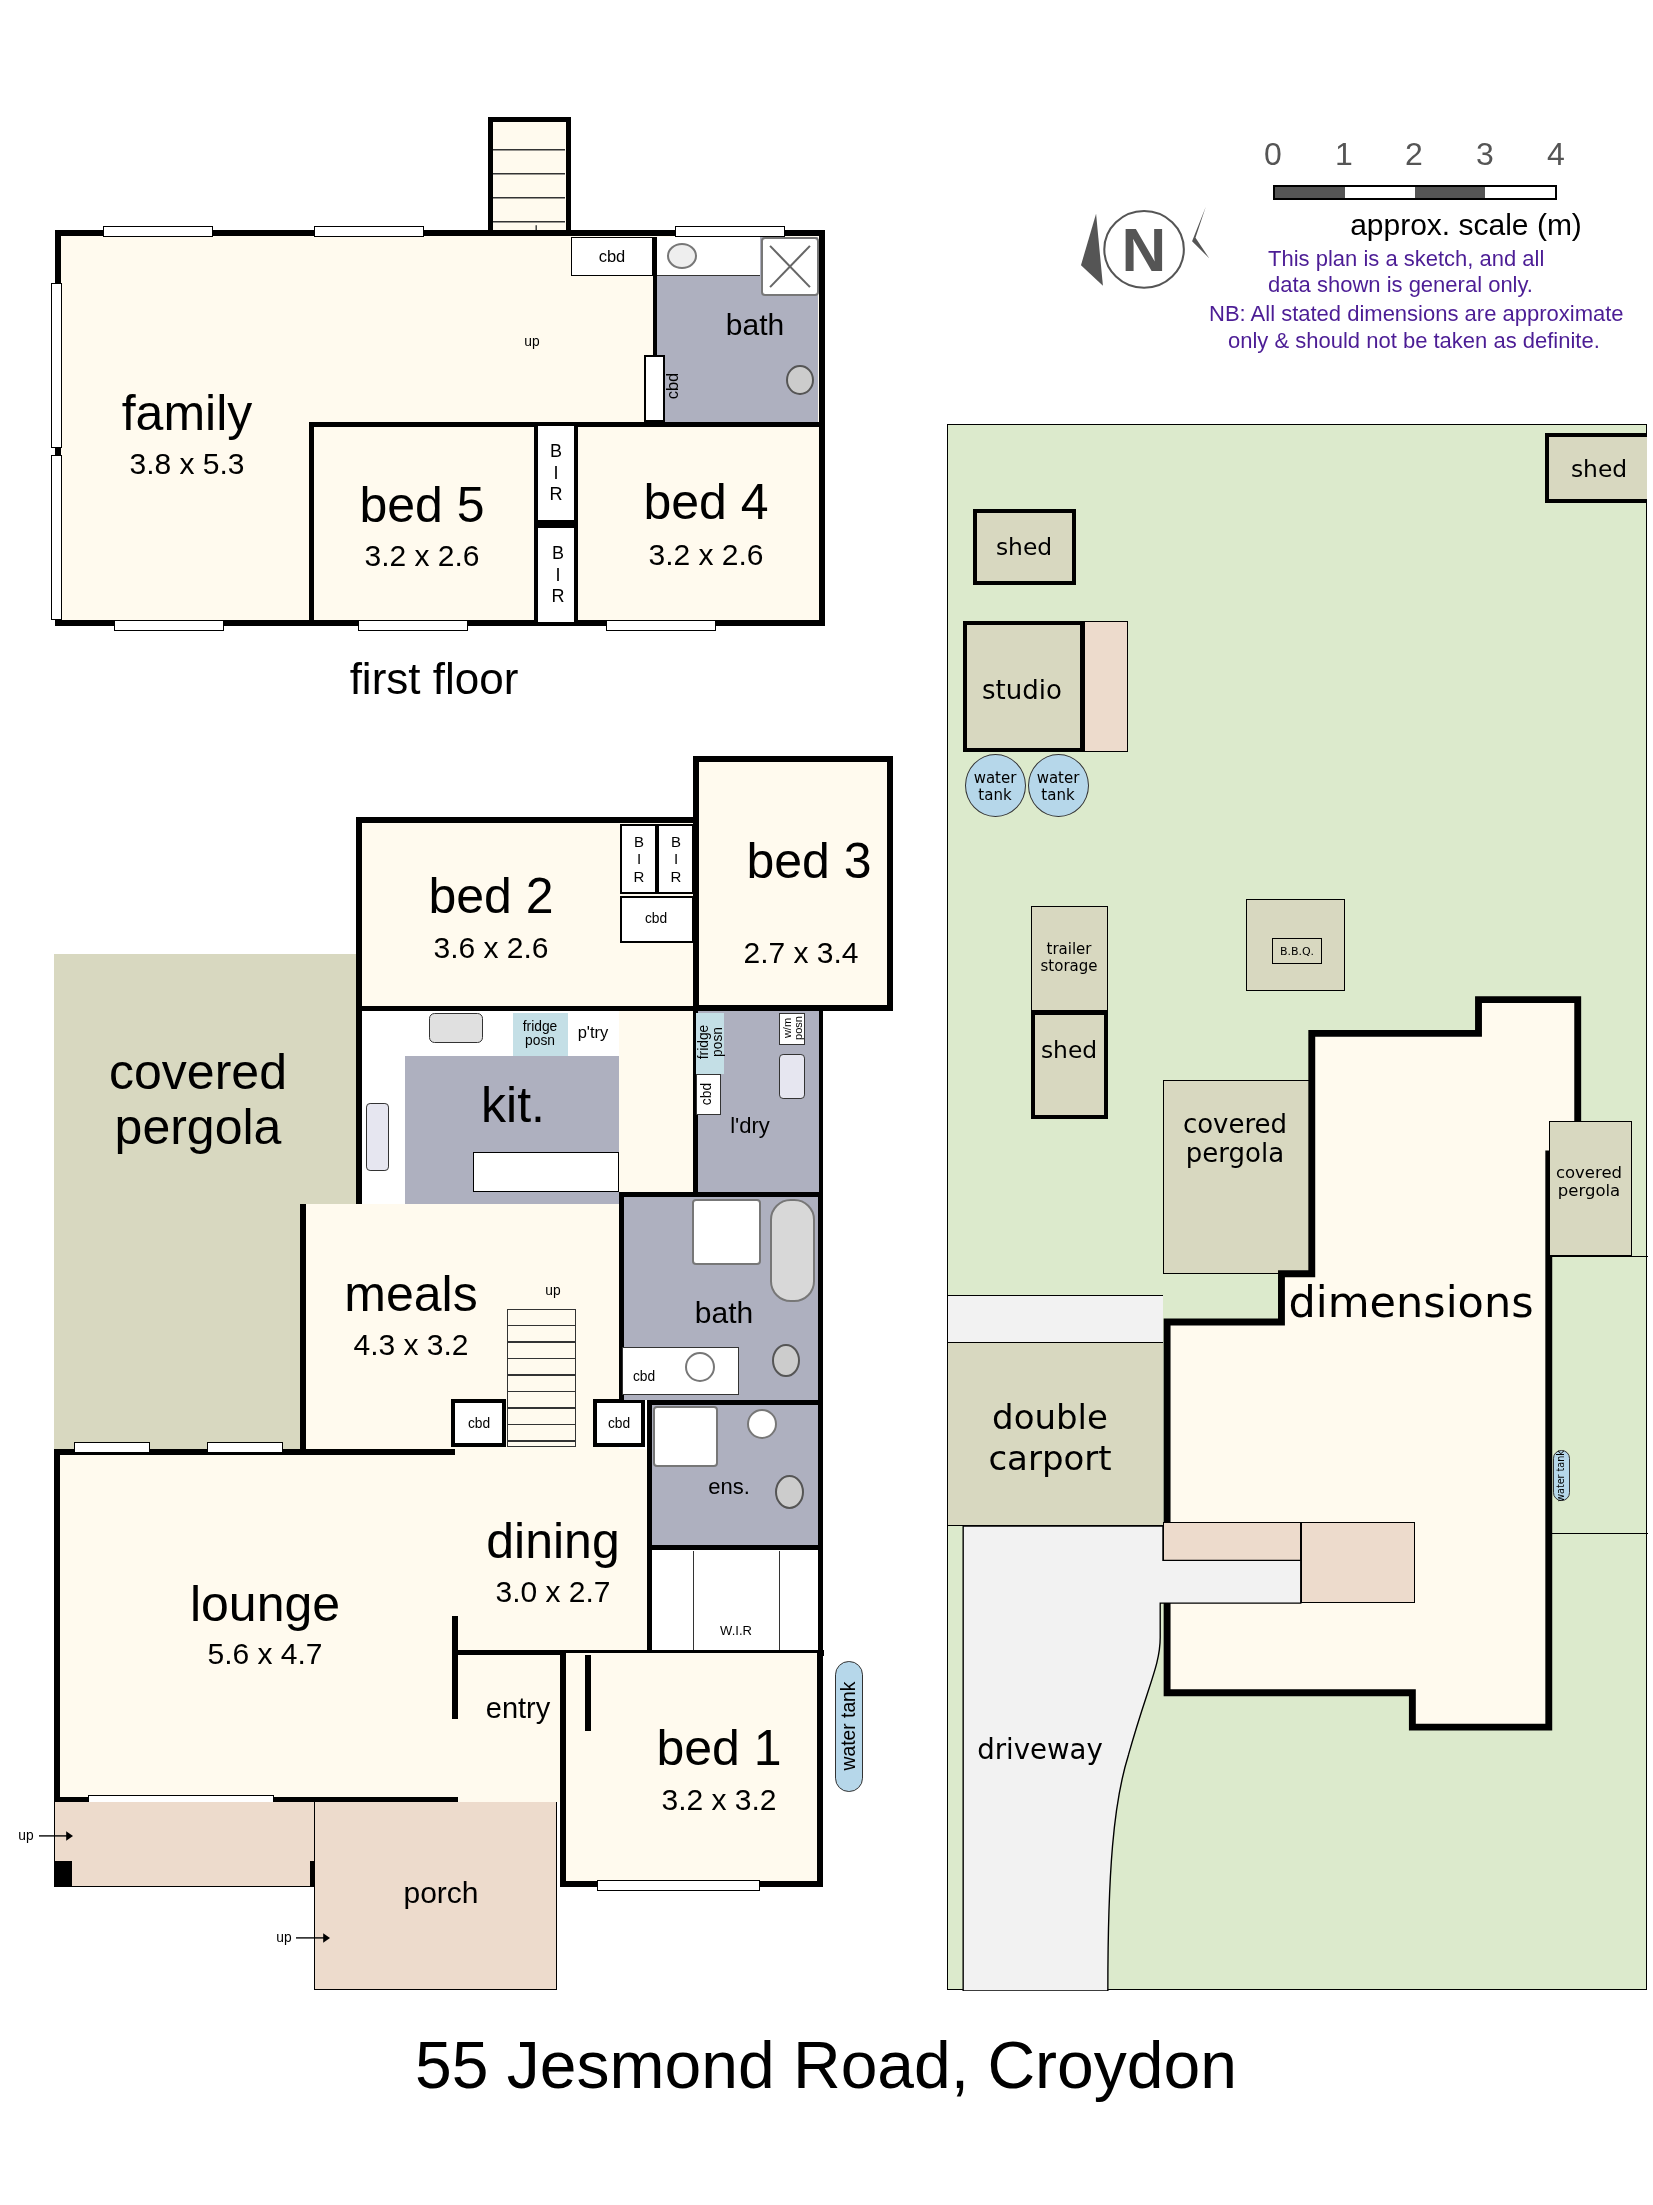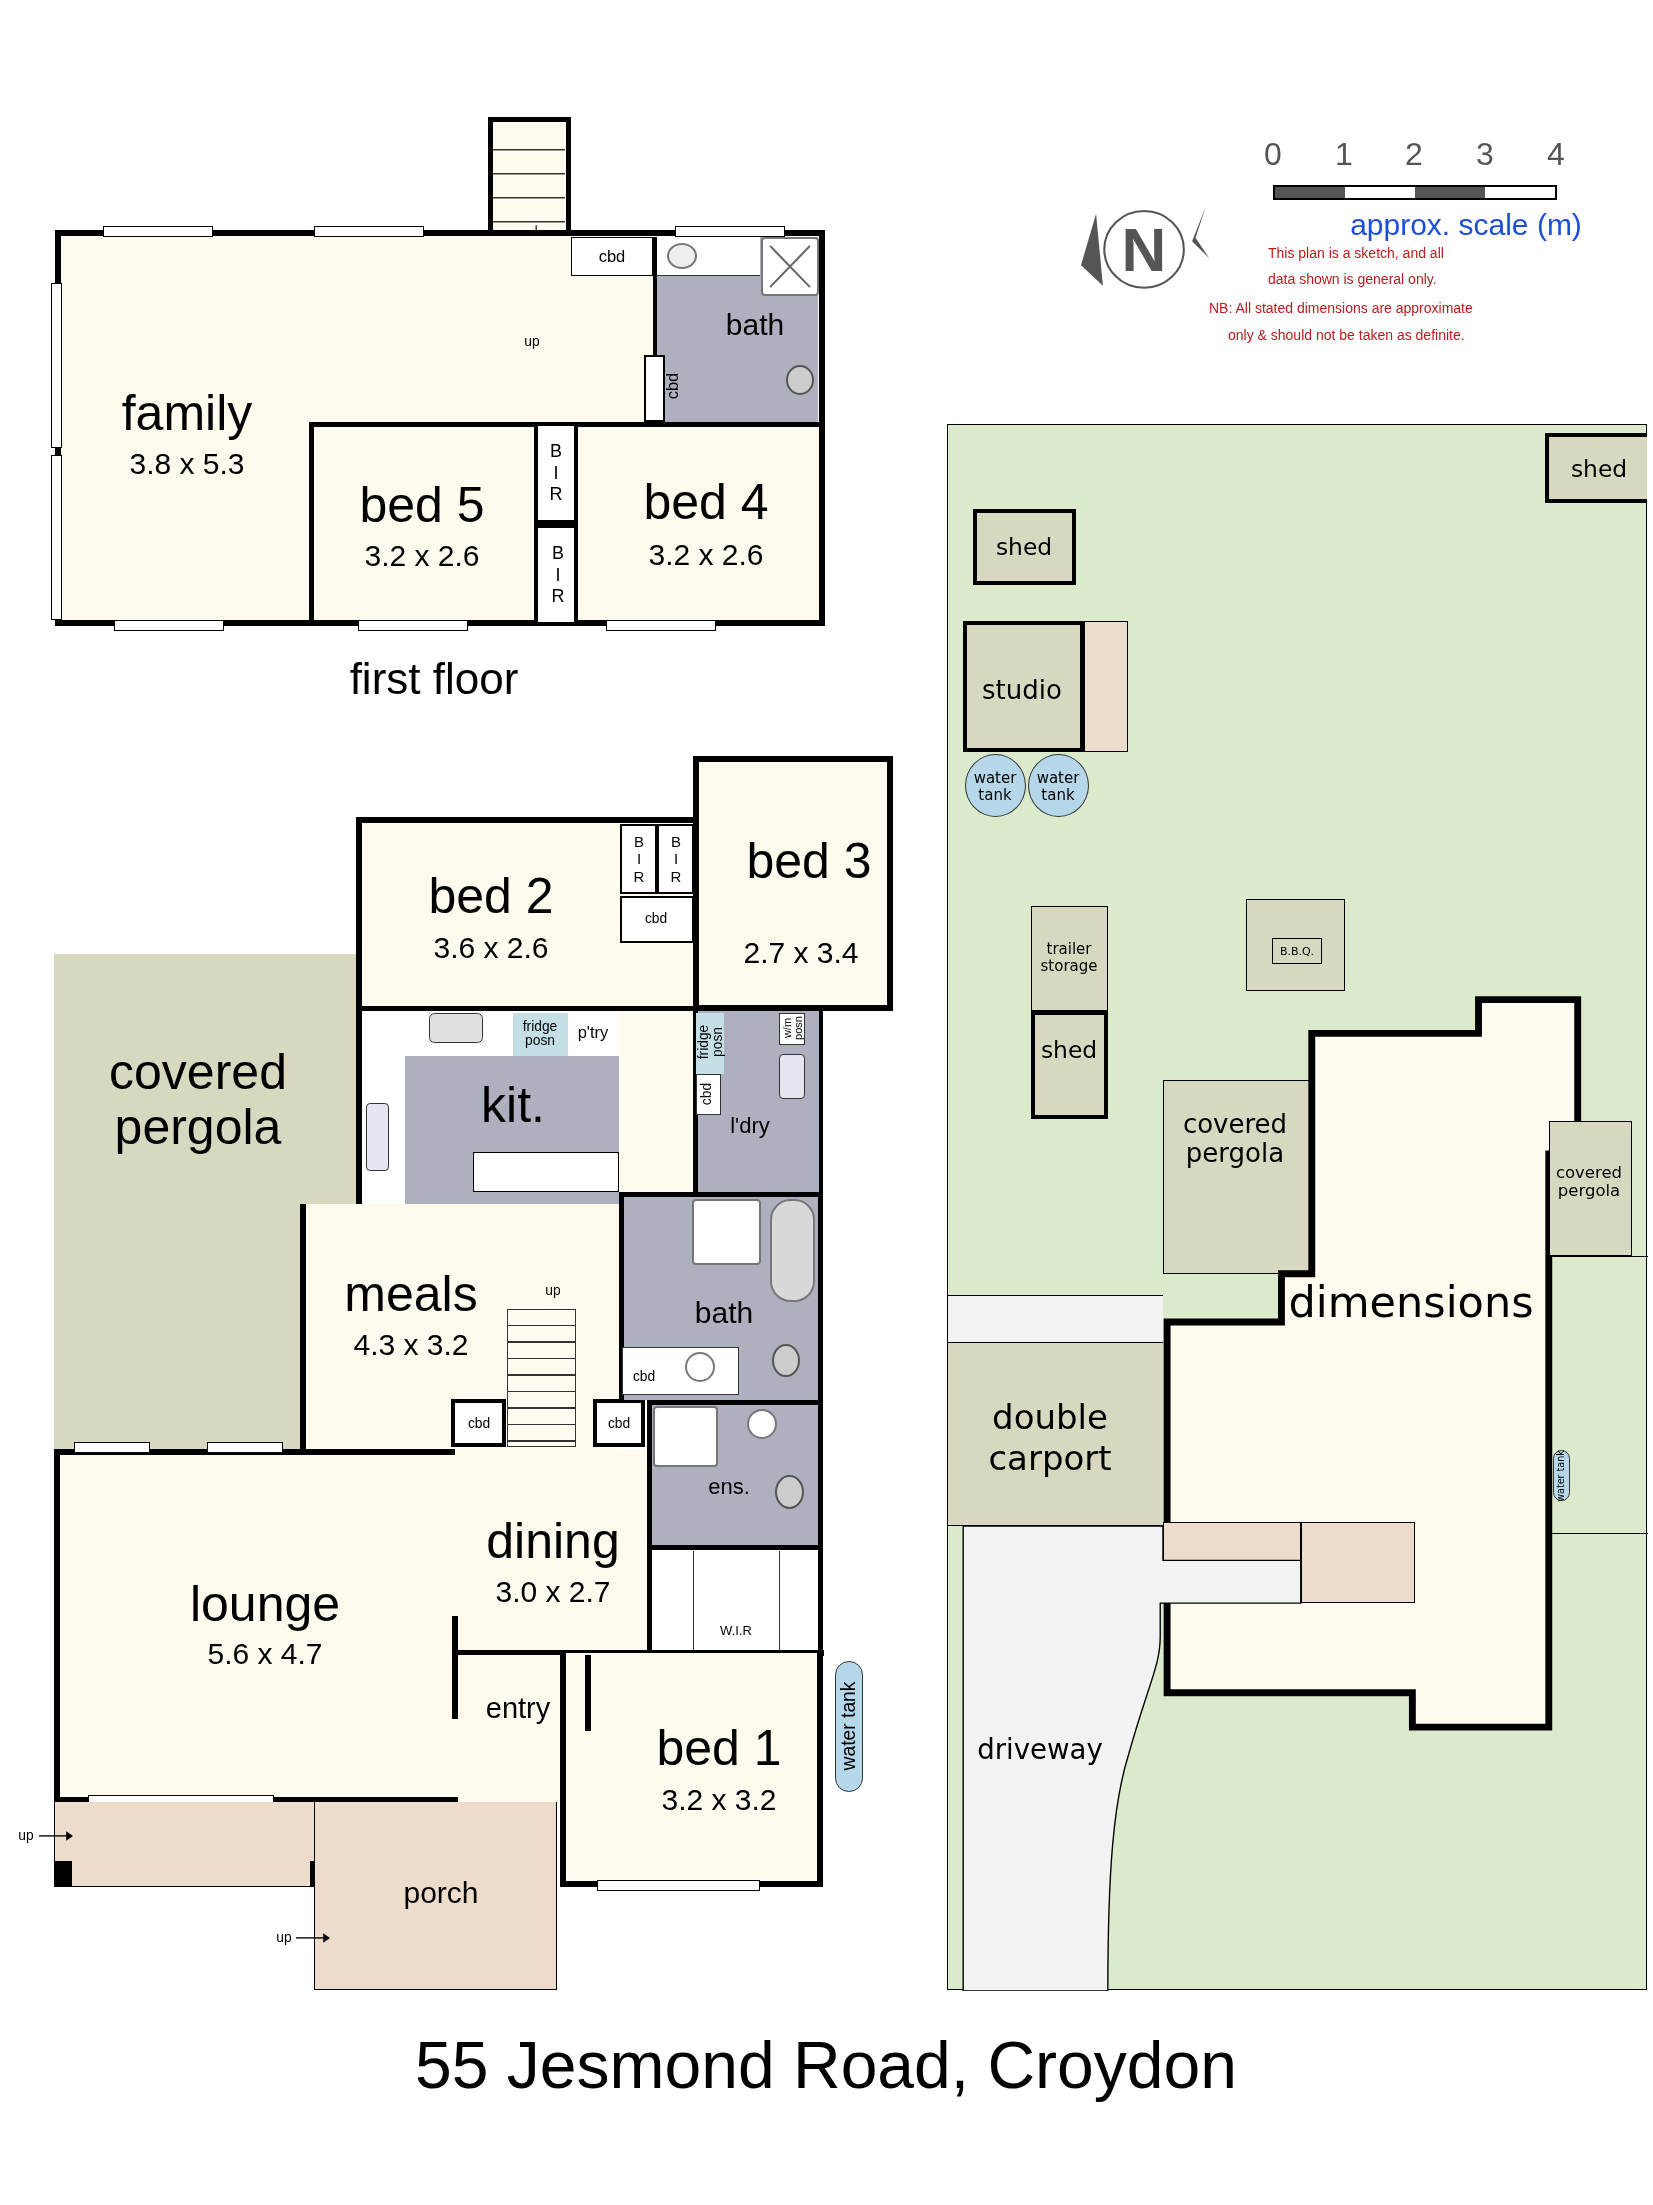--- a/index.html
+++ b/index.html
@@ -9,21 +9,21 @@
   .wall{position:absolute;background:#000;}
   .label{position:absolute;transform:translate(-50%,-50%);text-align:center;white-space:nowrap;line-height:1.1;}
   .name{font-size:50px;}
   .dims{font-size:30px;}
   .small{font-size:18px;}
   .tiny{font-size:13.8px;}
   .vtext{transform:translate(-50%,-50%) rotate(-90deg);}
   .win{position:absolute;background:#fff;border:1.4px solid #000;box-sizing:border-box;}
   .fixture{position:absolute;background:#fff;border:1.4px solid #333;box-sizing:border-box;}
   .site-label{font-family:"DejaVu Sans",sans-serif;}
-  .note{position:absolute;color:#b91c1c;font-size:14px;text-align:right;white-space:nowrap;line-height:1.25;}
+  .note{position:absolute;color:#4c1d95;font-size:22px;text-align:right;white-space:nowrap;line-height:1.25;}
   .scalebar{position:absolute;display:flex;border:2.1px solid #000;box-sizing:border-box;}
   .scalebar div{flex:1;height:100%;}
 </style>
 </head>
 <body>
 
 <div class="abs" style="left:1075px;top:124px;width:565px;height:234px;">
   <div class="abs" style="left:0;top:76px;width:145px;height:96px;">
     <svg width="145" height="96" viewBox="0 0 210 140">
       <polygon points="30,20 8,95 40,125" fill="#555"></polygon>
@@ -36,21 +36,21 @@
   <span class="label" style="left:269px;top:31px;font-size:32px;color:#555;">1</span>
   <span class="label" style="left:339px;top:31px;font-size:32px;color:#555;">2</span>
   <span class="label" style="left:410px;top:31px;font-size:32px;color:#555;">3</span>
   <span class="label" style="left:481px;top:31px;font-size:32px;color:#555;">4</span>
   <div class="scalebar" style="left:198px;top:61px;width:284px;height:15px;border-color:#000;">
     <div style="background:#555;"></div>
       <div style="background:#fff;"></div>
       <div style="background:#555;"></div>
       <div style="background:#fff;"></div>
   </div>
-  <span class="label" style="left:391px;top:100px;font-size:30px;color:#1d4ed8;">approx. scale (m)</span>
+  <span class="label" style="left:391px;top:100px;font-size:30px;color:#000000;">approx. scale (m)</span>
   <span class="note" style="left:193px;top:121px;">This plan is a sketch, and all</span>
   <span class="note" style="left:193px;top:147px;">data shown is general only.</span>
   <span class="note" style="left:134px;top:176px;">NB: All stated dimensions are approximate</span>
   <span class="note" style="left:153px;top:203px;">only &amp; should not be taken as definite.</span>
 </div>
 
 <div class="abs" style="left:0;top:0;width:855px;height:710px;">
 
   <div class="room" style="left:488px;top:117px;width:83px;height:231px;background:#fffaee;border:5.5px solid #000;border-bottom:none;">
     <svg width="72" height="227" style="position:absolute;left:0;top:0;" viewBox="0 0 105 330">

